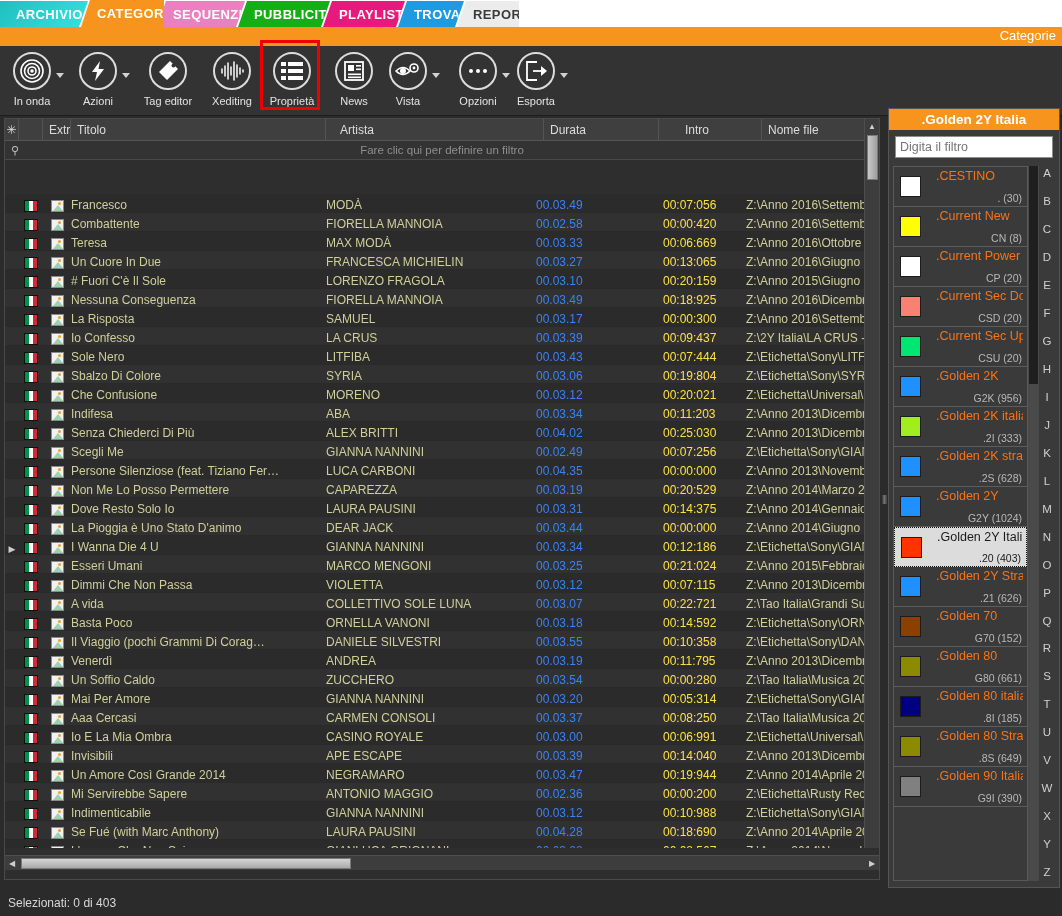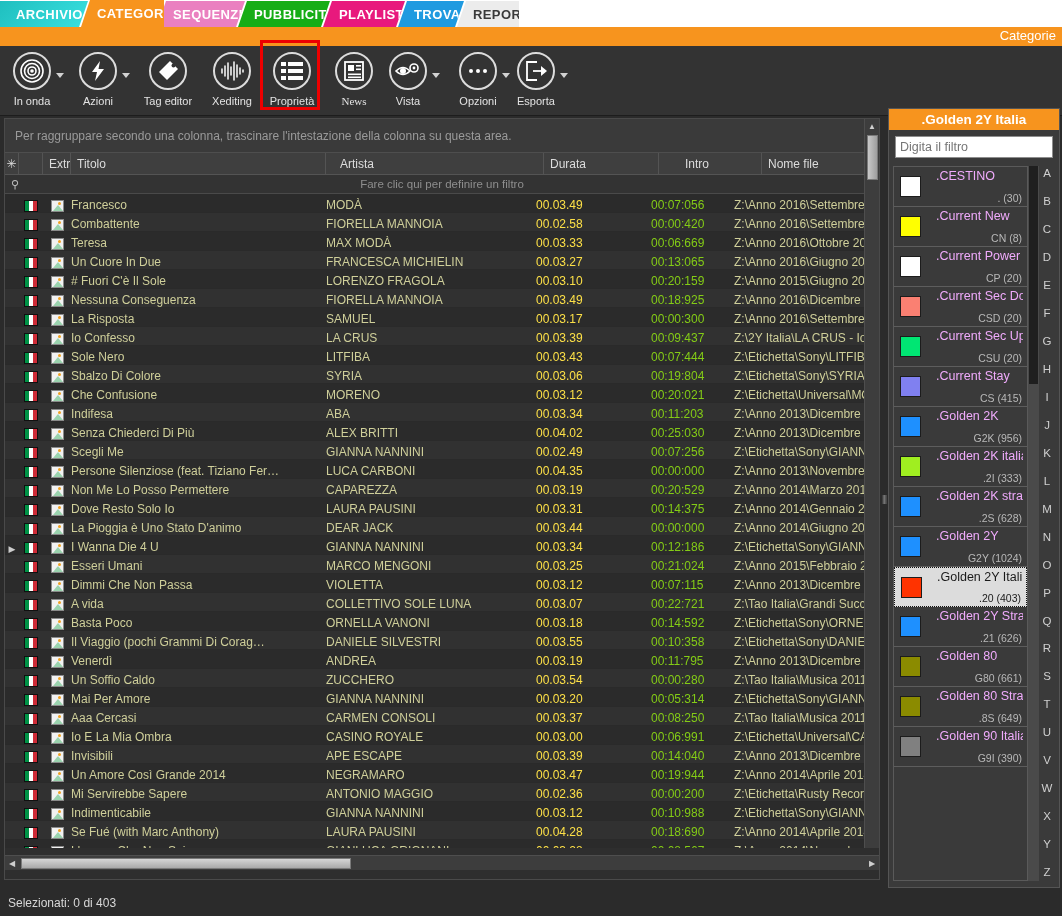--- a/index.html
+++ b/index.html
@@ -152,22 +152,22 @@
     width: 0; height: 0;
     border-left: 5px solid transparent; border-right: 5px solid transparent;
     border-bottom: 6px solid #9ad3ae;
   }
   .thumb::after {
     content: ''; position: absolute; right: 2px; top: 1px;
     width: 3px; height: 3px; border-radius: 50%; background: #f0a020;
   }
   .c-tit { width: 255px; flex: none; color: #cfcf9a; overflow: hidden; white-space: nowrap; text-overflow: ellipsis; padding-right: 4px;}
   .c-art { width: 210px; flex: none; color: #cfcf9a; overflow: hidden; white-space: nowrap; }
-  .c-dur { width: 115px; flex: none; color: #fde047; }
-  .c-int { width: 83px; flex: none; color: #84cc16; }
+  .c-dur { width: 115px; flex: none; color: #3b82f6; }
+  .c-int { width: 83px; flex: none; color: #fde047; margin-left: 12px; }
   .c-nom { flex: 1; color: #cfcf9a; overflow: hidden; white-space: nowrap; padding-right: 4px; }
 
   
   #gvscroll {
     position: absolute; right: 0; top: 0; width: 15px; bottom: 31px;
     background: #3d3d3d; border-left: 1px solid #4e4e4e;
   }
   #gvscroll .arrow {
     height: 14px; display: flex; align-items: center; justify-content: center;
     color: #cfcfcf; font-size: 8px; background: #3d3d3d;
@@ -243,21 +243,21 @@
     position: relative;
     padding: 0 4px;
   }
   .cat .sw {
     position: absolute; left: 6px; top: 9px;
     width: 21px; height: 21px;
     border: 1px solid #1c1c1c;
   }
   .cat .nm {
     position: absolute; left: 42px; top: 2px; right: 4px;
-    font-size: 12.5px; color: #f0abfc;
+    font-size: 12.5px; color: #f97316;
     white-space: nowrap; overflow: hidden;
   }
   .cat .cd {
     position: absolute; right: 5px; bottom: 2px;
     font-size: 10.5px; color: #b8b8b8;
   }
   .cat.sel { background: #dcdcdc; border: 1px dotted #111111; }
   .cat.sel .nm { color: #1a1a1a; }
   .cat.sel .cd { color: #1a1a1a; }
 
@@ -368,21 +368,21 @@
             <rect x="7" y="1" width="15" height="4"></rect>
             <rect x="0" y="8" width="5" height="4"></rect>
             <rect x="7" y="8" width="15" height="4"></rect>
             <rect x="0" y="15" width="5" height="4"></rect>
             <rect x="7" y="15" width="15" height="4"></rect>
           </g>
         </svg>
       </div>
       <div class="rb-label">Proprietà</div>
     </div>
-    <div class="rb-item" style="left: 322px; font-family: Liberation Serif, serif;">
+    <div class="rb-item" style="left: 322px;">
       <div class="rb-circle">
         <svg width="22" height="22" viewBox="0 0 22 22">
           <rect x="2" y="2" width="18" height="18" fill="none" stroke="#fff" stroke-width="1.8"></rect>
           <rect x="5" y="5" width="6" height="6" fill="#fff"></rect>
           <g fill="#fff">
             <rect x="13" y="5" width="5" height="1.6"></rect>
             <rect x="13" y="8.5" width="5" height="1.6"></rect>
             <rect x="5" y="13.5" width="13" height="1.6"></rect>
             <rect x="5" y="16.5" width="13" height="1.6"></rect>
           </g>
@@ -422,23 +422,20 @@
           <line x1="9" y1="11" x2="20" y2="11" stroke="#fff" stroke-width="1.8"></line>
           <polygon points="17,6 23,11 17,16" fill="#fff"></polygon>
         </svg>
       </div>
       <div class="rb-label">Esporta</div>
     </div>
     <div class="rb-caret" style="left: 560px;"></div>
   </div>
 
 <div id="grid">
-  <div id="groupbar">
-    <span>Per raggruppare secondo una colonna, trascinare l'intestazione della colonna su questa area.</span>
-  </div>
   <div id="colhead">
       <div class="ch" style="width: 14px; flex: 0 0 auto; text-align: center; padding-left: 0px;">✳</div>
       <div class="ch" style="width: 24px; flex: 0 0 auto;"></div>
       <div class="ch" style="width: 28px; flex: 0 0 auto;">Extr</div>
       <div class="ch" style="width: 255px; flex: 0 0 auto;">Titolo</div>
       <div class="ch" style="width: 210px; flex: 0 0 auto; margin-left: 8px;">Artista</div>
       <div class="ch" style="width: 115px; flex: 0 0 auto;">Durata</div>
       <div class="ch" style="width: 83px; flex: 0 0 auto; margin-left: 20px;">Intro</div>
       <div class="ch" style="width: 147px; flex: 0 0 auto;">Nome file</div>
     </div>
@@ -1120,25 +1117,20 @@
           <span class="sw" style="background: rgb(250, 128, 114);"></span>
           <span class="nm">.Current Sec Dow</span>
           <span class="cd">CSD (20)</span>
         </div>
         <div class="cat">
           <span class="sw" style="background: rgb(0, 230, 115);"></span>
           <span class="nm">.Current Sec Up</span>
           <span class="cd">CSU (20)</span>
         </div>
         <div class="cat">
-          <span class="sw" style="background: rgb(128, 128, 240);"></span>
-          <span class="nm">.Current Stay</span>
-          <span class="cd">CS (415)</span>
-        </div>
-        <div class="cat">
           <span class="sw" style="background: rgb(30, 144, 255);"></span>
           <span class="nm">.Golden 2K</span>
           <span class="cd">G2K (956)</span>
         </div>
         <div class="cat">
           <span class="sw" style="background: rgb(160, 238, 32);"></span>
           <span class="nm">.Golden 2K italia</span>
           <span class="cd">.2I (333)</span>
         </div>
         <div class="cat">
@@ -1155,23 +1147,33 @@
           <span class="sw" style="background: rgb(255, 51, 0);"></span>
           <span class="nm">.Golden 2Y Italia</span>
           <span class="cd">.20 (403)</span>
         </div>
         <div class="cat">
           <span class="sw" style="background: rgb(30, 144, 255);"></span>
           <span class="nm">.Golden 2Y Strani</span>
           <span class="cd">.21 (626)</span>
         </div>
         <div class="cat">
+          <span class="sw" style="background: rgb(139, 64, 0);"></span>
+          <span class="nm">.Golden 70</span>
+          <span class="cd">G70 (152)</span>
+        </div>
+        <div class="cat">
           <span class="sw" style="background: rgb(139, 139, 0);"></span>
           <span class="nm">.Golden 80</span>
           <span class="cd">G80 (661)</span>
+        </div>
+        <div class="cat">
+          <span class="sw" style="background: rgb(0, 0, 128);"></span>
+          <span class="nm">.Golden 80 italia</span>
+          <span class="cd">.8I (185)</span>
         </div>
         <div class="cat">
           <span class="sw" style="background: rgb(139, 139, 0);"></span>
           <span class="nm">.Golden  80 Strani</span>
           <span class="cd">.8S (649)</span>
         </div>
         <div class="cat">
           <span class="sw" style="background: rgb(128, 128, 128);"></span>
           <span class="nm">.Golden 90 Italia</span>
           <span class="cd">G9I (390)</span>

